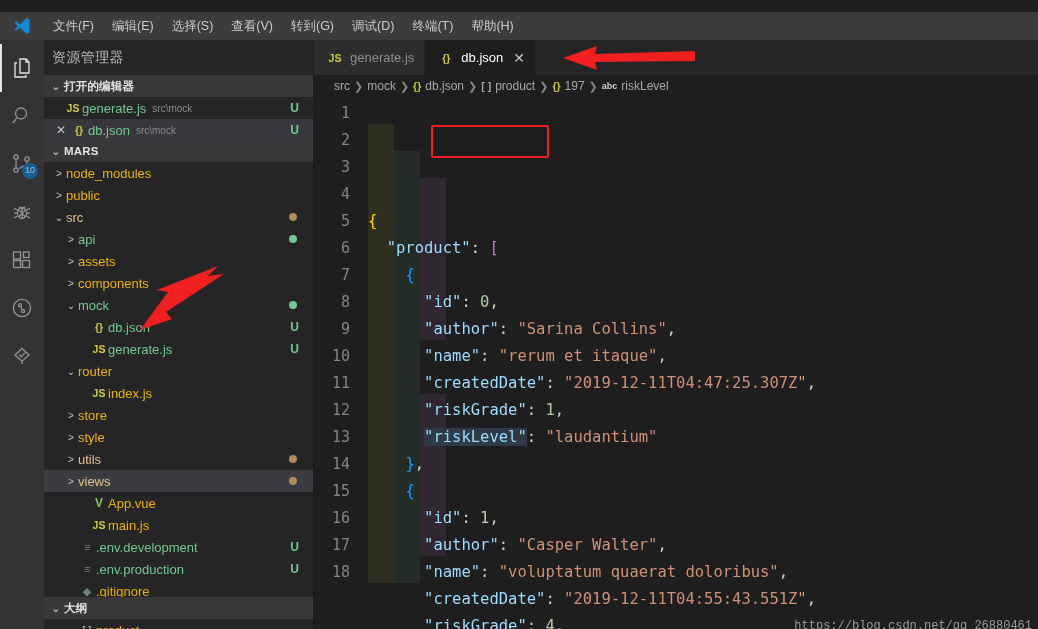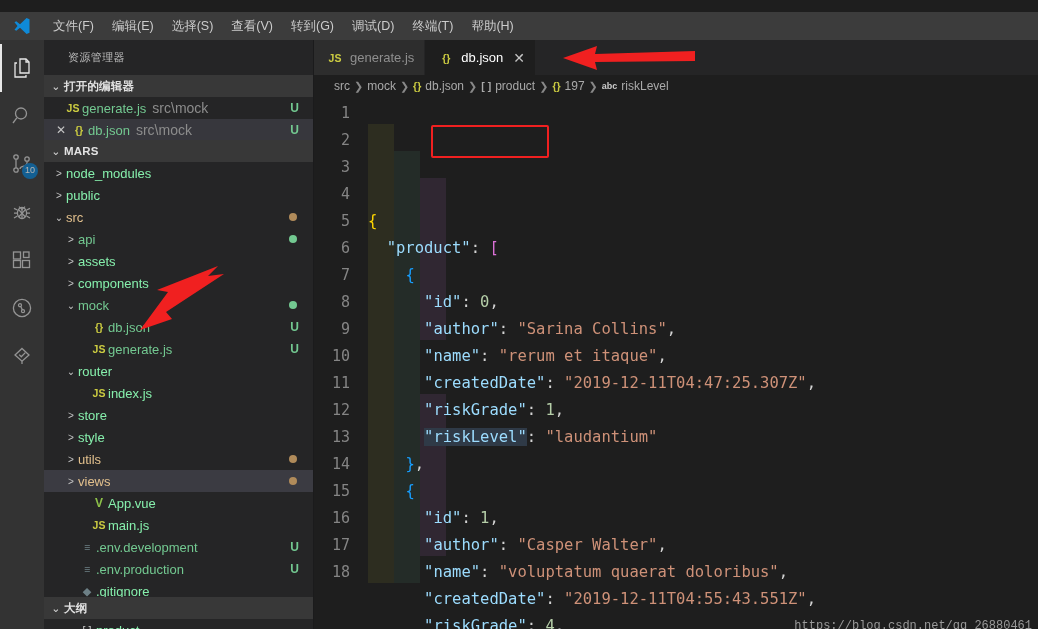--- a/index.html
+++ b/index.html
@@ -45,22 +45,22 @@
     font-family: "Liberation Sans", sans-serif; padding: 0 3px;
   }
 
   
   .sidebar {
     width: 270px; flex: 0 0 270px; background: #252526;
     display: flex; flex-direction: column; min-height: 0;
     border-right: 1px solid #1b1b1c;
   }
   .sidebar-title {
-    height: 35px; display: flex; align-items: center; padding-left: 24px;
-    color: #bbbbbb; font-size: 11px; letter-spacing: .4px; flex: 0 0 35px;
+    height: 35px; display: flex; align-items: center; padding-left: 8px;
+    color: #bbbbbb; font-size: 14px; letter-spacing: .4px; flex: 0 0 35px;
   }
   .section-header {
     height: 22px; display: flex; align-items: center; flex: 0 0 22px;
     background: #383838; color: #e2e2e2; font-size: 11.5px; font-weight: bold;
     padding-left: 4px; cursor: pointer; letter-spacing: .2px;
   }
   .section-header .tw { width: 16px; text-align: center; font-weight: normal; font-size: 11px; color:#d4d4d4;}
   .tree { overflow: hidden; }
   .row {
     height: 22px; display: flex; align-items: center; font-size: 13px;
@@ -73,22 +73,22 @@
   .ficon { width: 18px; text-align: center; font-size: 10.5px; font-weight: bold; flex: 0 0 18px; }
   .ficon.js { color: #cbcb41; }
   .ficon.json { color: #cbcb41; }
   .ficon.vue { color: #8dc149; font-size: 12px; }
   .ficon.env { color: #6d8086; }
   .ficon.git { color: #6d8086; }
   .closex { width: 18px; text-align: center; color: #c5c5c5; font-size: 12px; flex: 0 0 18px; }
   .lbl { font-size: 13px; }
   .lbl.green { color: #73c991; }
   .lbl.tan { color: #e2c08d; }
-  .lbl.plain { color: #86efac; }
-  .sub { color: #8c8c8c; font-size: 14px; margin-left: 6px; }
+  .lbl.plain { color: #eab308; }
+  .sub { color: #8c8c8c; font-size: 10px; margin-left: 6px; }
   .right-badge { margin-left: auto; color: #73c991; font-size: 12px; font-weight: bold; padding-right: 4px;}
   .dot { margin-left: auto; width: 8px; height: 8px; border-radius: 50%; margin-right: 6px; }
   .dot.green { background: #73c991; }
   .dot.tan { background: #b08b5a; }
   .indent-1 { padding-left: 8px; }
   .indent-2 { padding-left: 20px; }
   .indent-3 { padding-left: 32px; }
 
   
   .editor { flex: 1; display: flex; flex-direction: column; min-width: 0; background: #1e1e1e; }

